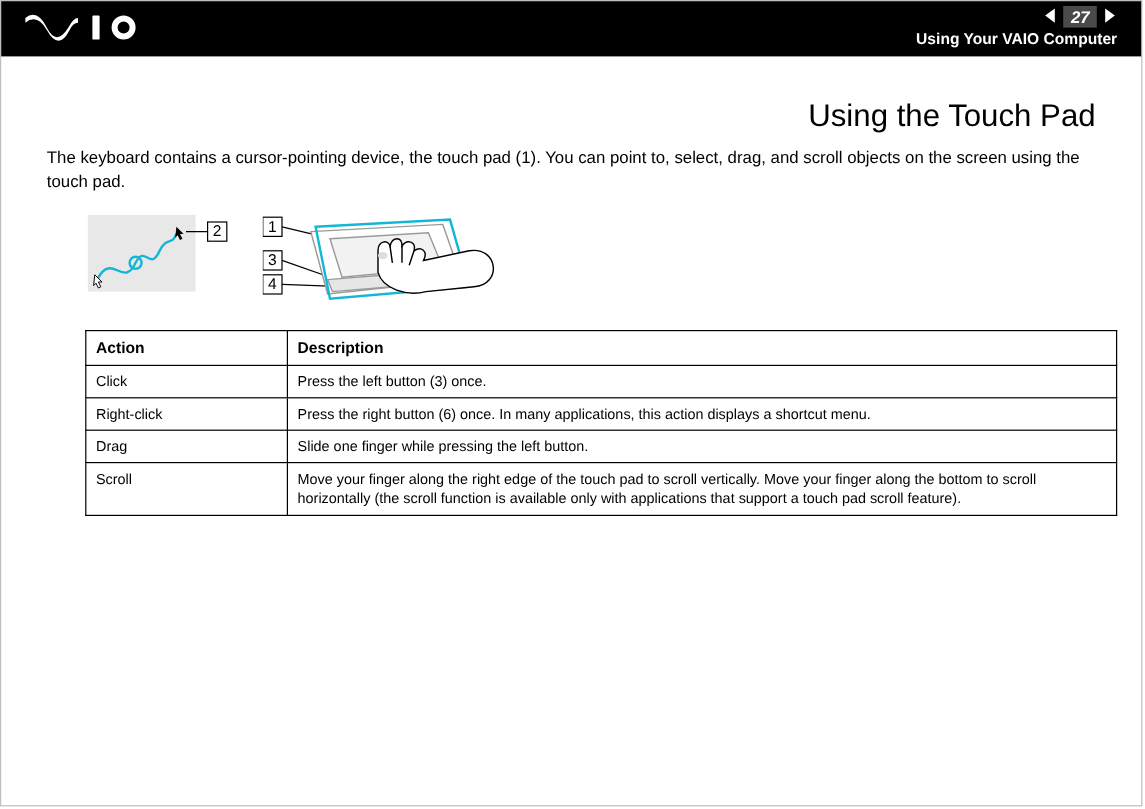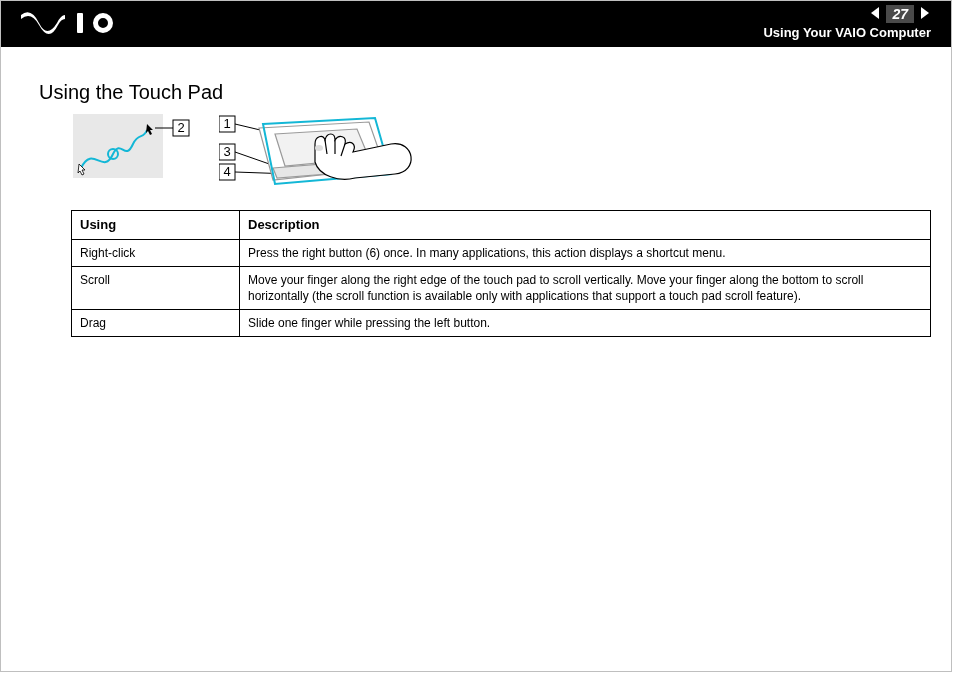--- a/index.html
+++ b/index.html
@@ -58,22 +58,23 @@
     font-weight: bold;
     font-size: 13px;
   }
 
   
   .content {
     padding: 34px 38px 0 38px;
   }
   h1 {
     font-weight: 400;
-    font-size: 20px;
+    font-size: 26px;
     margin: 0 0 10px 0;
+    text-align: right;
   }
   .intro {
     font-size: 14px;
     line-height: 1.4;
     margin: 0 0 18px 0;
   }
 
   
   .illus-row {
     display: flex;
@@ -137,20 +138,21 @@
         <svg width="14" height="14" viewBox="0 0 14 14">
             <path d="M4 1 L12 7 L4 13 Z" fill="#fff"></path>
           </svg>
       </span>
     </div>
     <div class="subtitle">Using Your VAIO Computer</div>
   </div>
 
   <div class="content">
     <h1>Using the Touch Pad</h1>
+    <p class="intro">The keyboard contains a cursor-pointing device, the touch pad (1). You can point to, select, drag, and scroll objects on the screen using the touch pad.</p>
 
     <div class="illus-row">
 
       <div class="illus-left">
         <svg width="120" height="76" viewBox="0 0 120 76">
           <rect x="0" y="0" width="90" height="64" fill="#e8e8e8"></rect>
 
           <path d="M8 54 C 20 30, 30 62, 40 40 C 48 24, 52 48, 60 30 C 66 18, 70 26, 74 16" fill="none" stroke="#13b7d6" stroke-width="2"></path>
 
           <circle cx="40" cy="40" r="5" fill="none" stroke="#13b7d6" stroke-width="2"></circle>
@@ -211,34 +213,38 @@
       </div>
     </div>
 
     <table>
       <colgroup>
           <col class="c1">
           <col>
         </colgroup>
       <thead>
         <tr>
-          <th>Using</th>
+          <th>Action</th>
           <th>Description</th>
         </tr>
       </thead>
       <tbody>
         <tr>
+          <td>Click</td>
+          <td>Press the left button (3) once.</td>
+        </tr>
+        <tr>
           <td>Right-click</td>
           <td>Press the right button (6) once. In many applications, this action displays a shortcut menu.</td>
         </tr>
         <tr>
+          <td>Drag</td>
+          <td>Slide one finger while pressing the left button.</td>
+        </tr>
+        <tr>
           <td>Scroll</td>
           <td>Move your finger along the right edge of the touch pad to scroll vertically. Move your finger along the bottom to scroll horizontally (the scroll function is available only with applications that support a touch pad scroll feature).</td>
         </tr>
-        <tr>
-          <td>Drag</td>
-          <td>Slide one finger while pressing the left button.</td>
-        </tr>
       </tbody>
     </table>
 
   </div>
 </div>
 
 </body></html>

